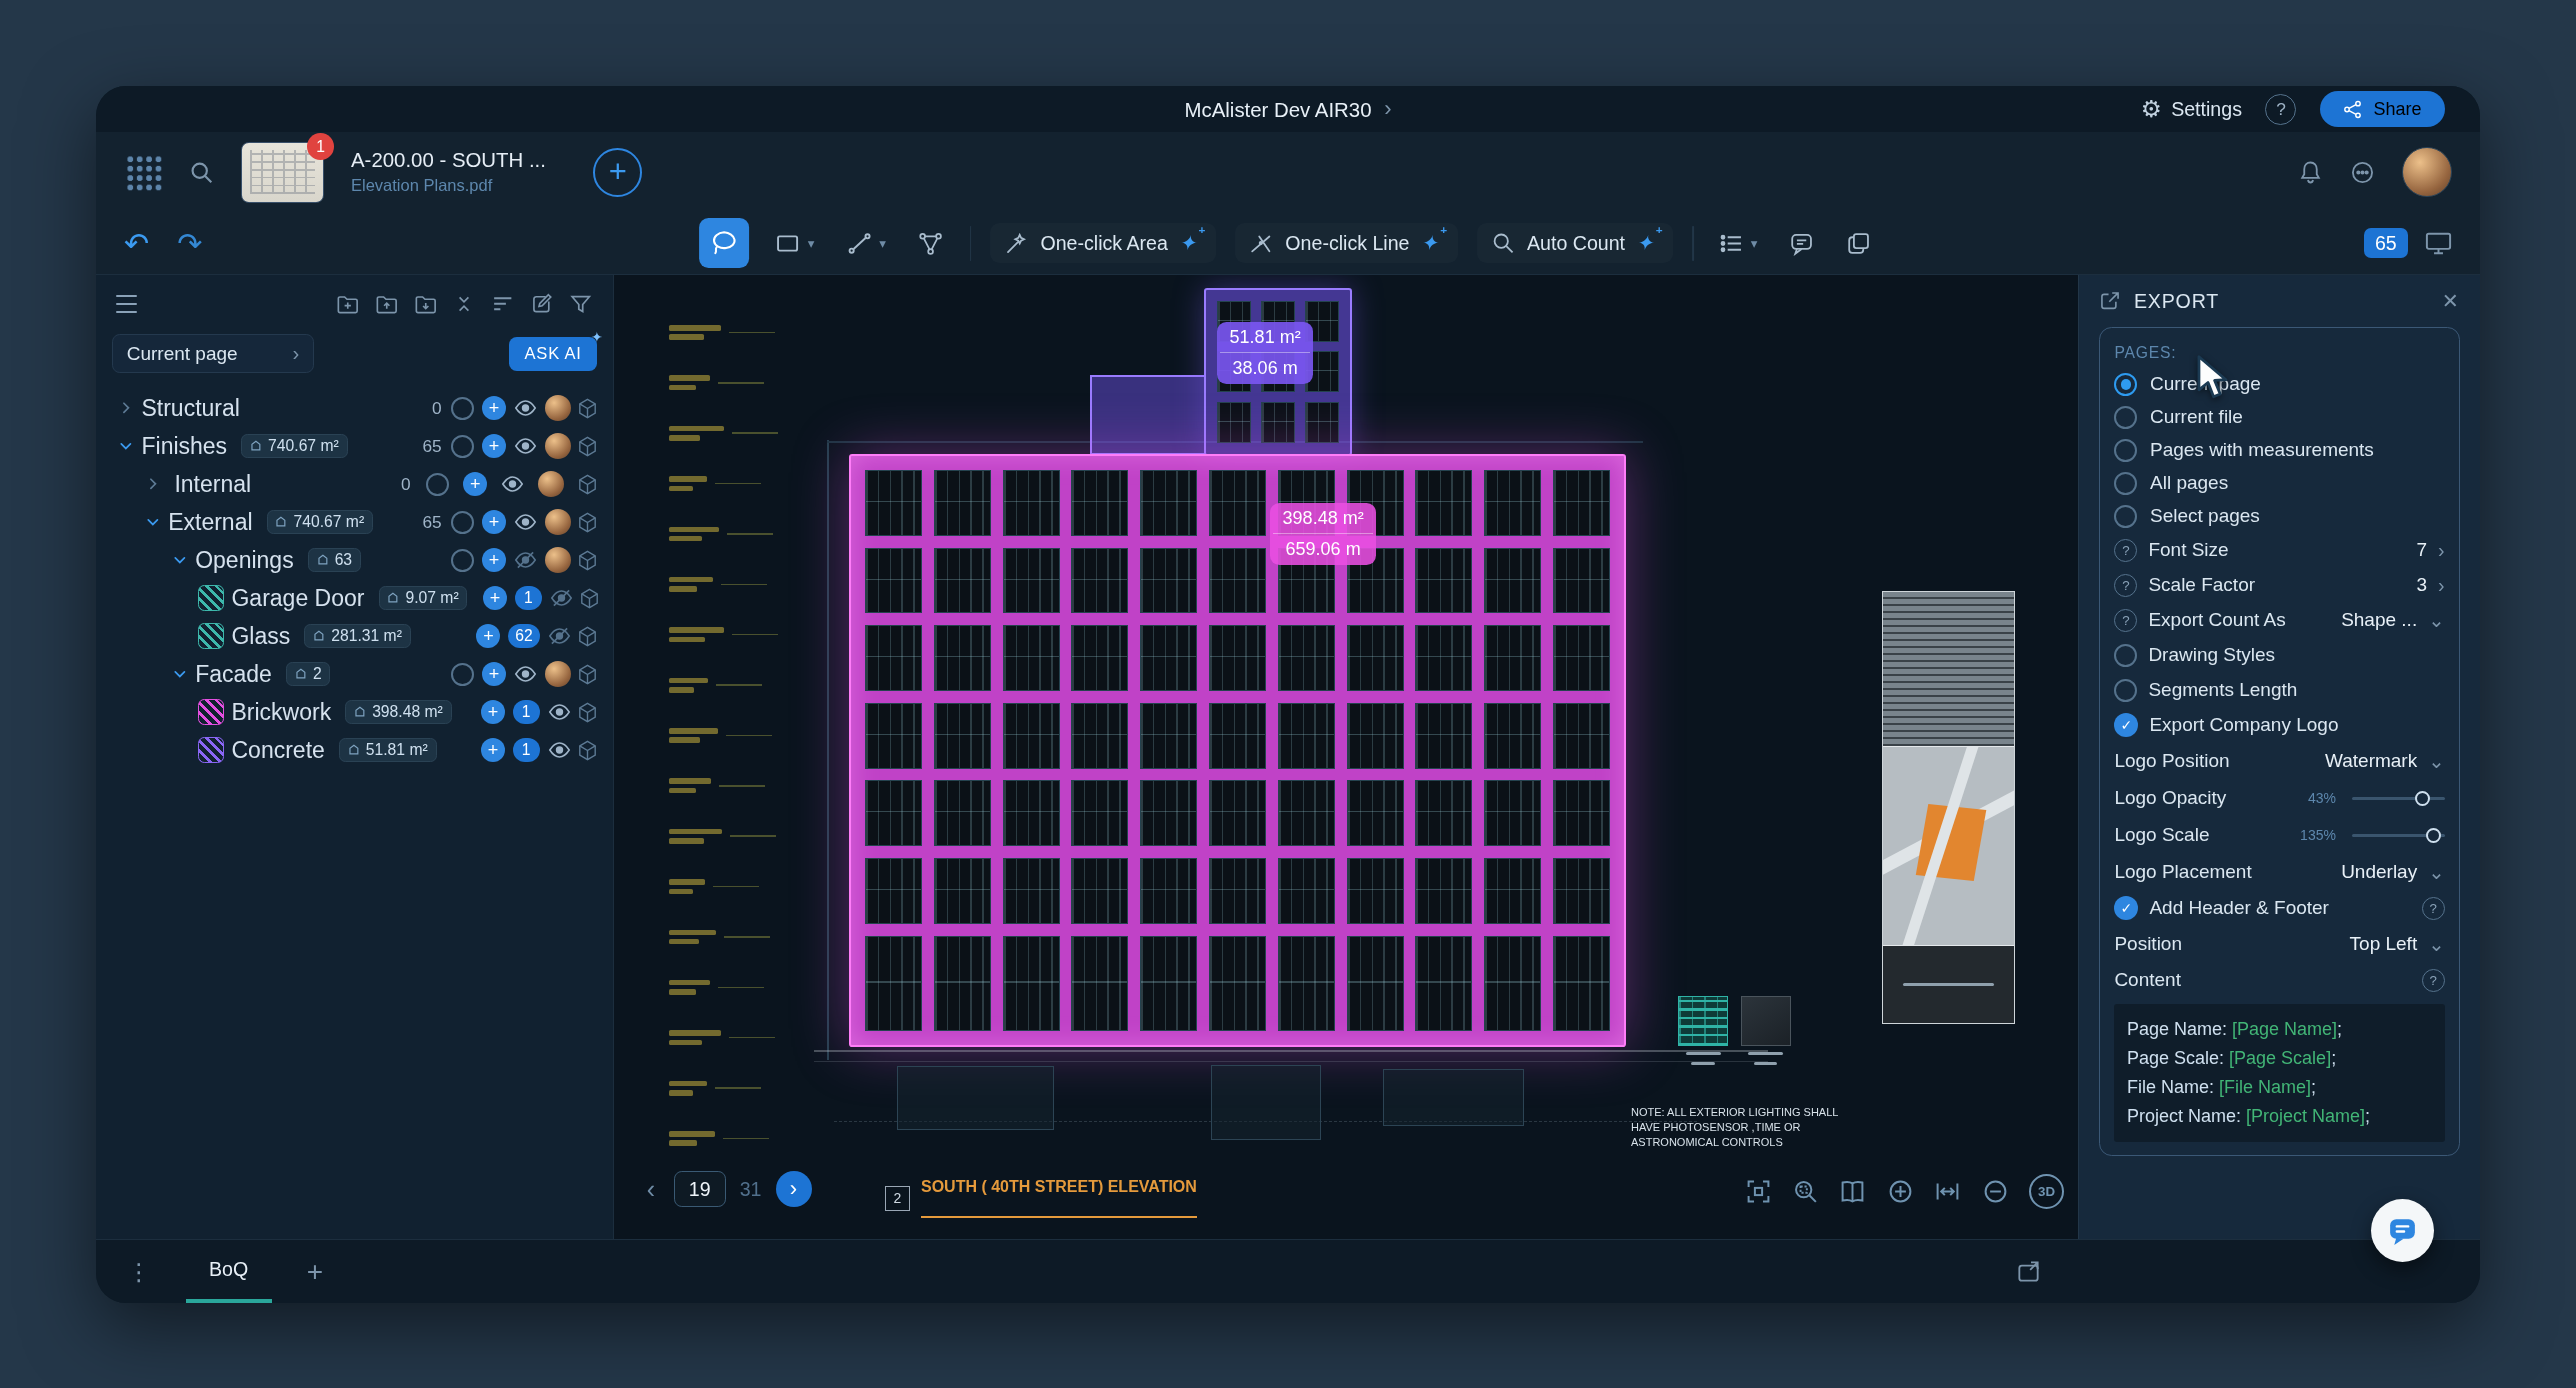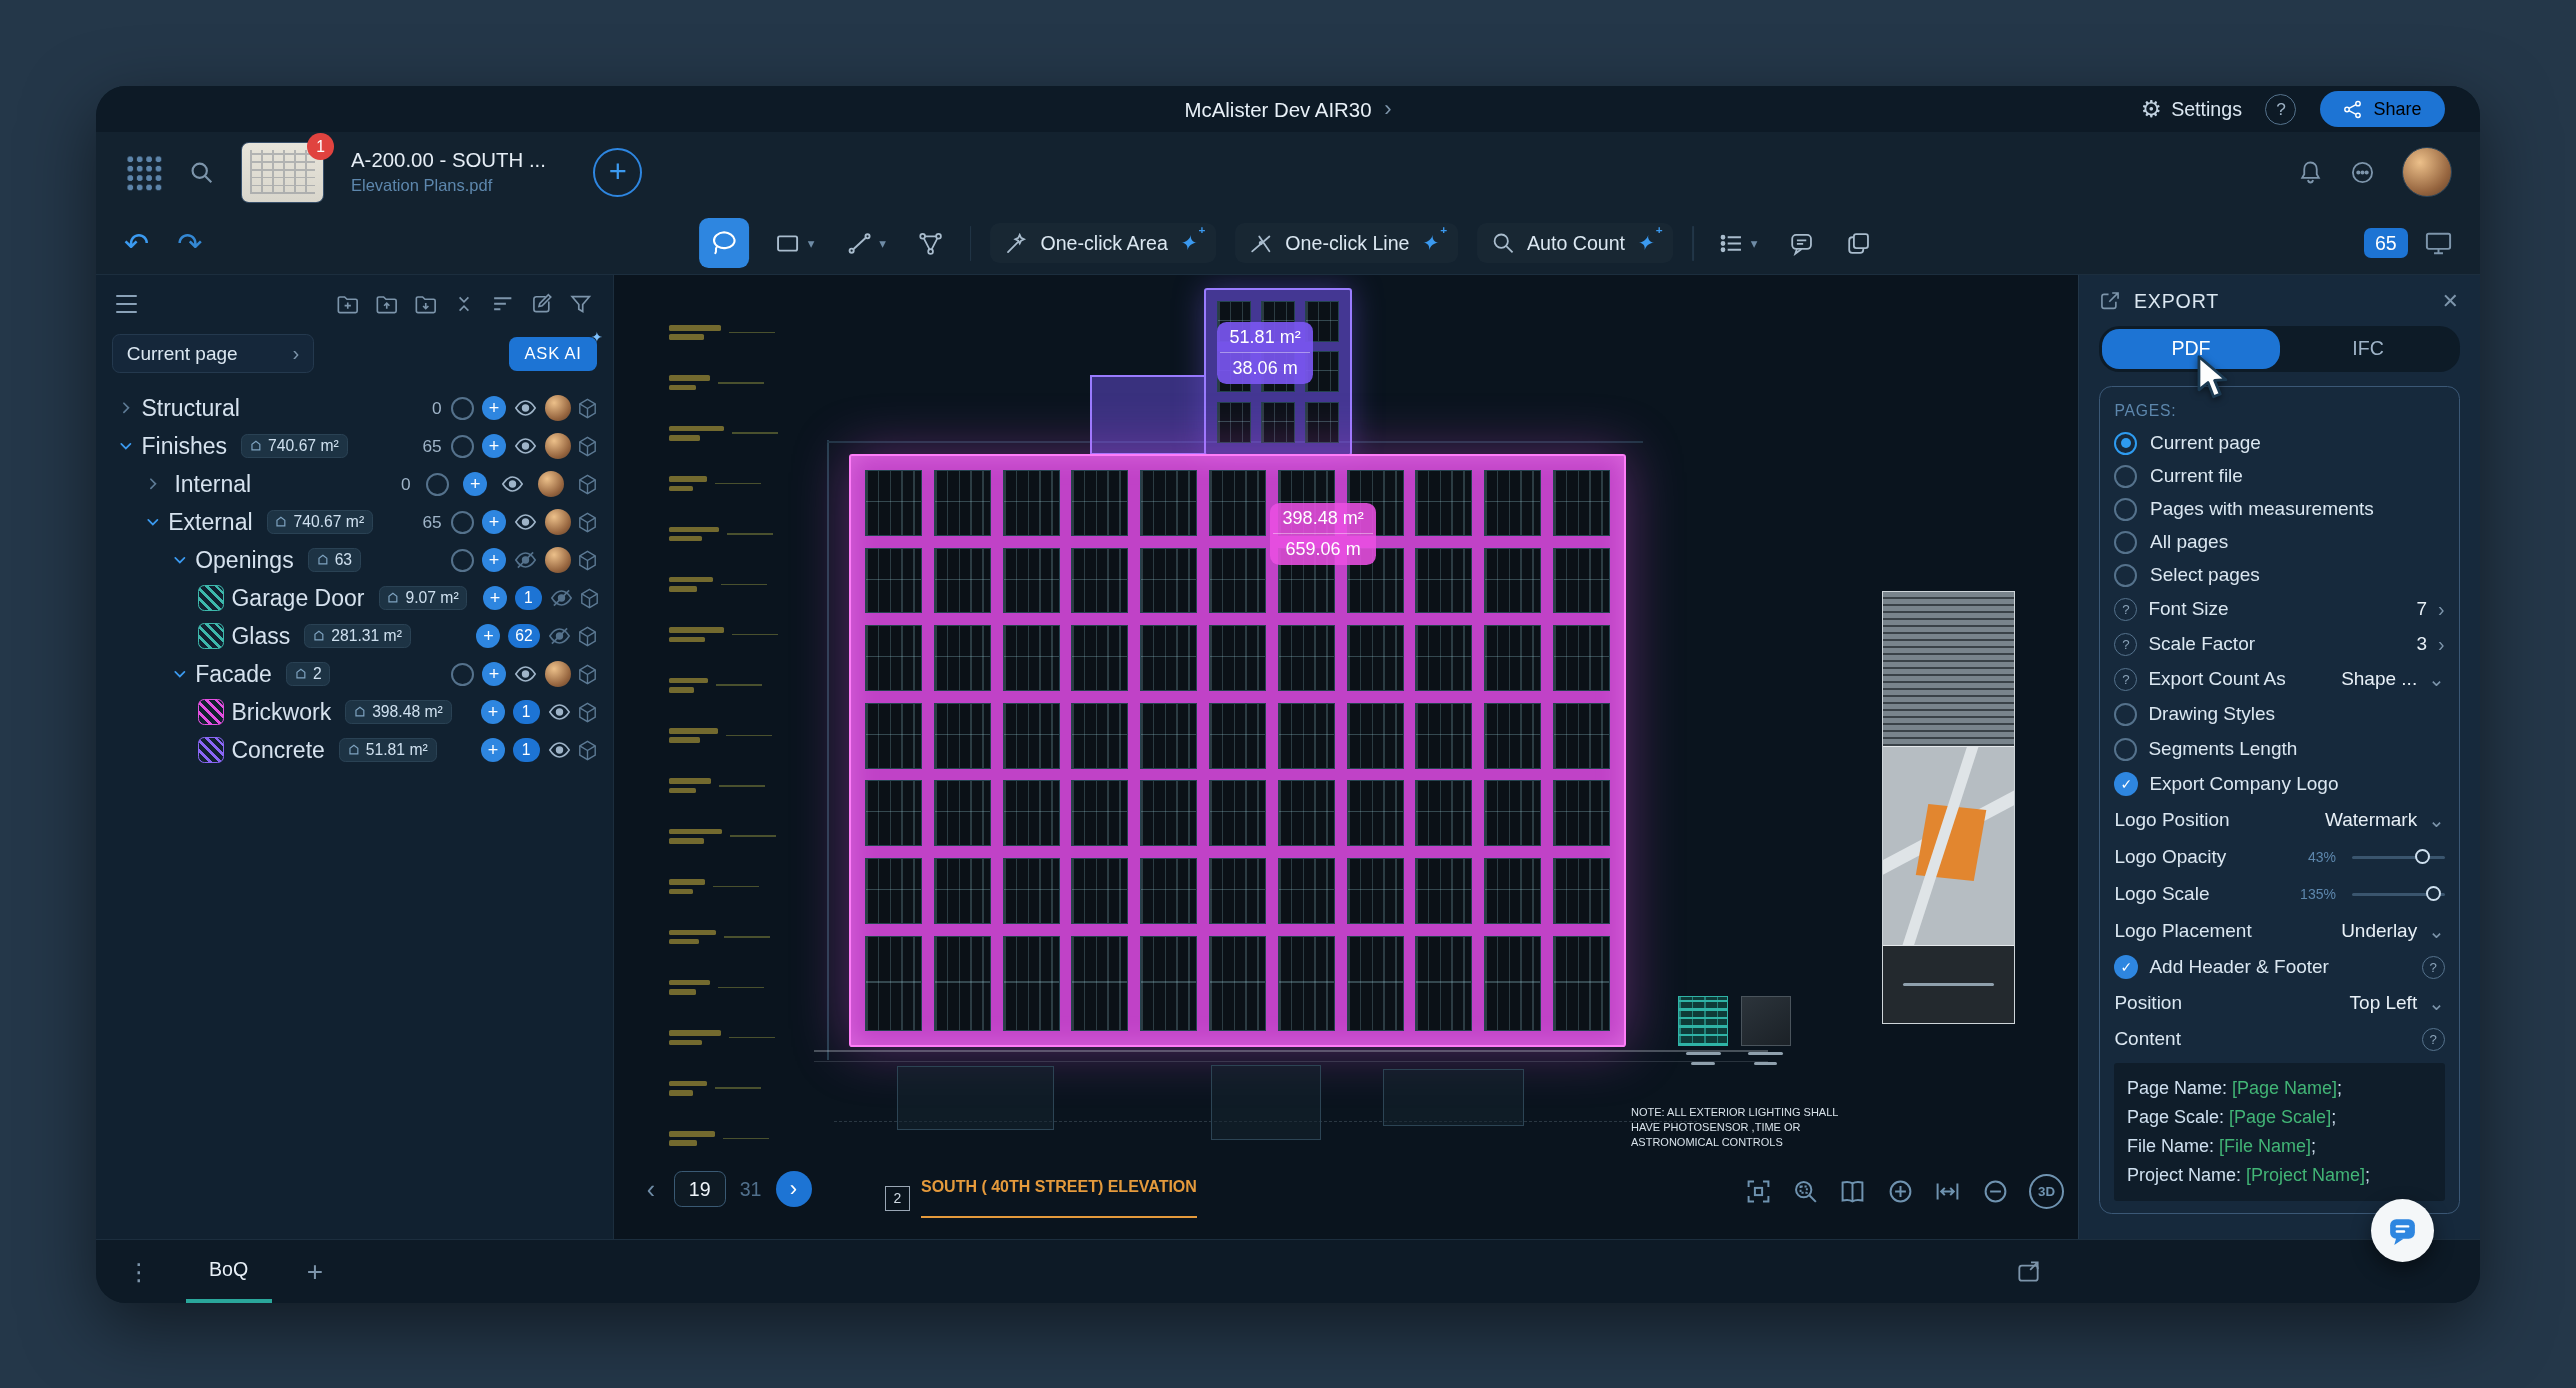--- a/index.html
+++ b/index.html
@@ -983,24 +983,20 @@
       <div class="xhead">
         <span class="icn">
           <svg viewBox="0 0 30 30" width="22" height="22" fill="none" stroke="currentColor" stroke-width="2.2">
                 <path d="M13 6H7a3 3 0 0 0-3 3v13a3 3 0 0 0 3 3h13a3 3 0 0 0 3-3v-6"></path>
                 <path d="M18 4h8v8M25 5 14 16"></path>
               </svg>
         </span>
         <span>EXPORT</span>
         <span class="xclose">✕</span>
       </div>
-      <div class="seg">
-        <div class="on">PDF</div>
-        <div>IFC</div>
-      </div>
       <div class="xbox">
         <div class="pages-label">PAGES:</div>
         <div>
               <div class="radio-row">
                 <span class="radio on"></span>
                 <span class="rlabel">Current page</span>
               </div>
               <div class="radio-row">
                 <span class="radio "></span>
                 <span class="rlabel">Current file</span>

